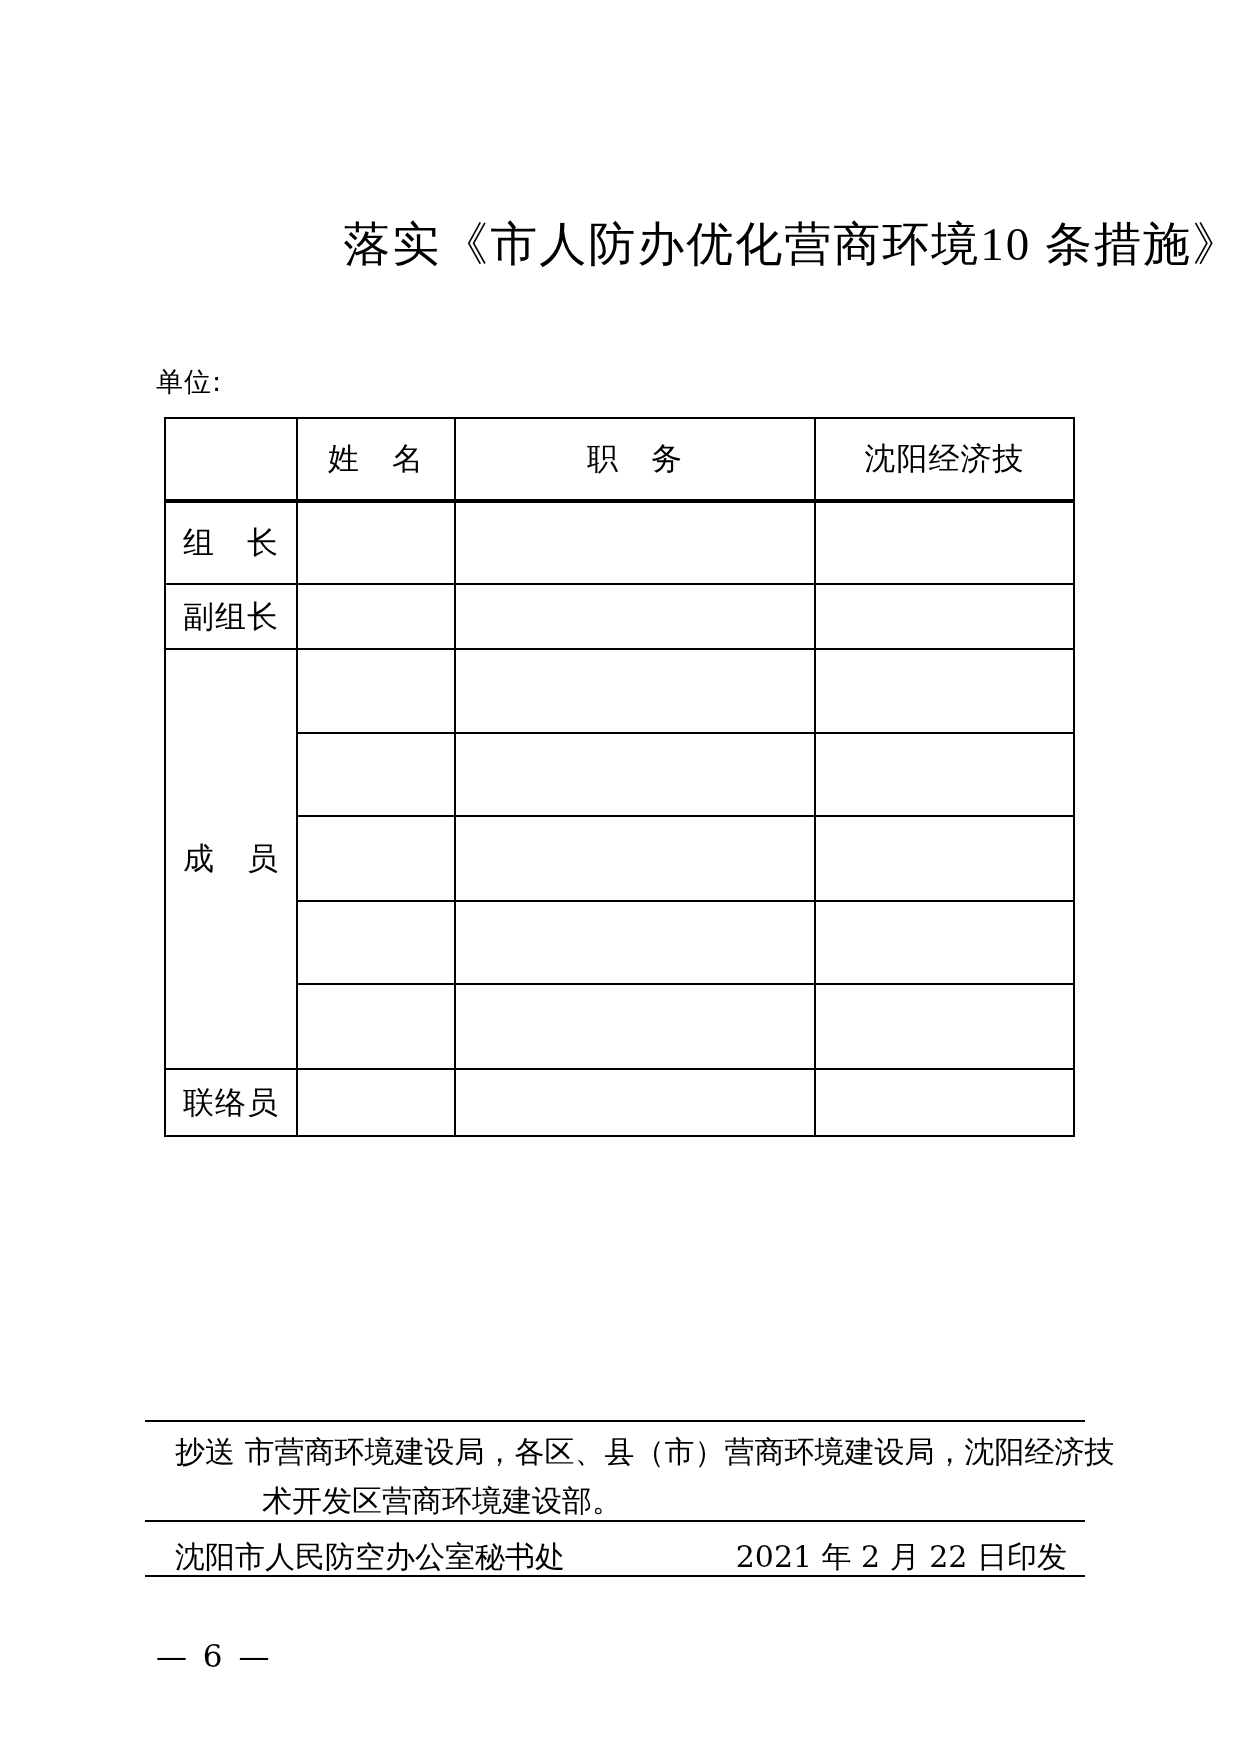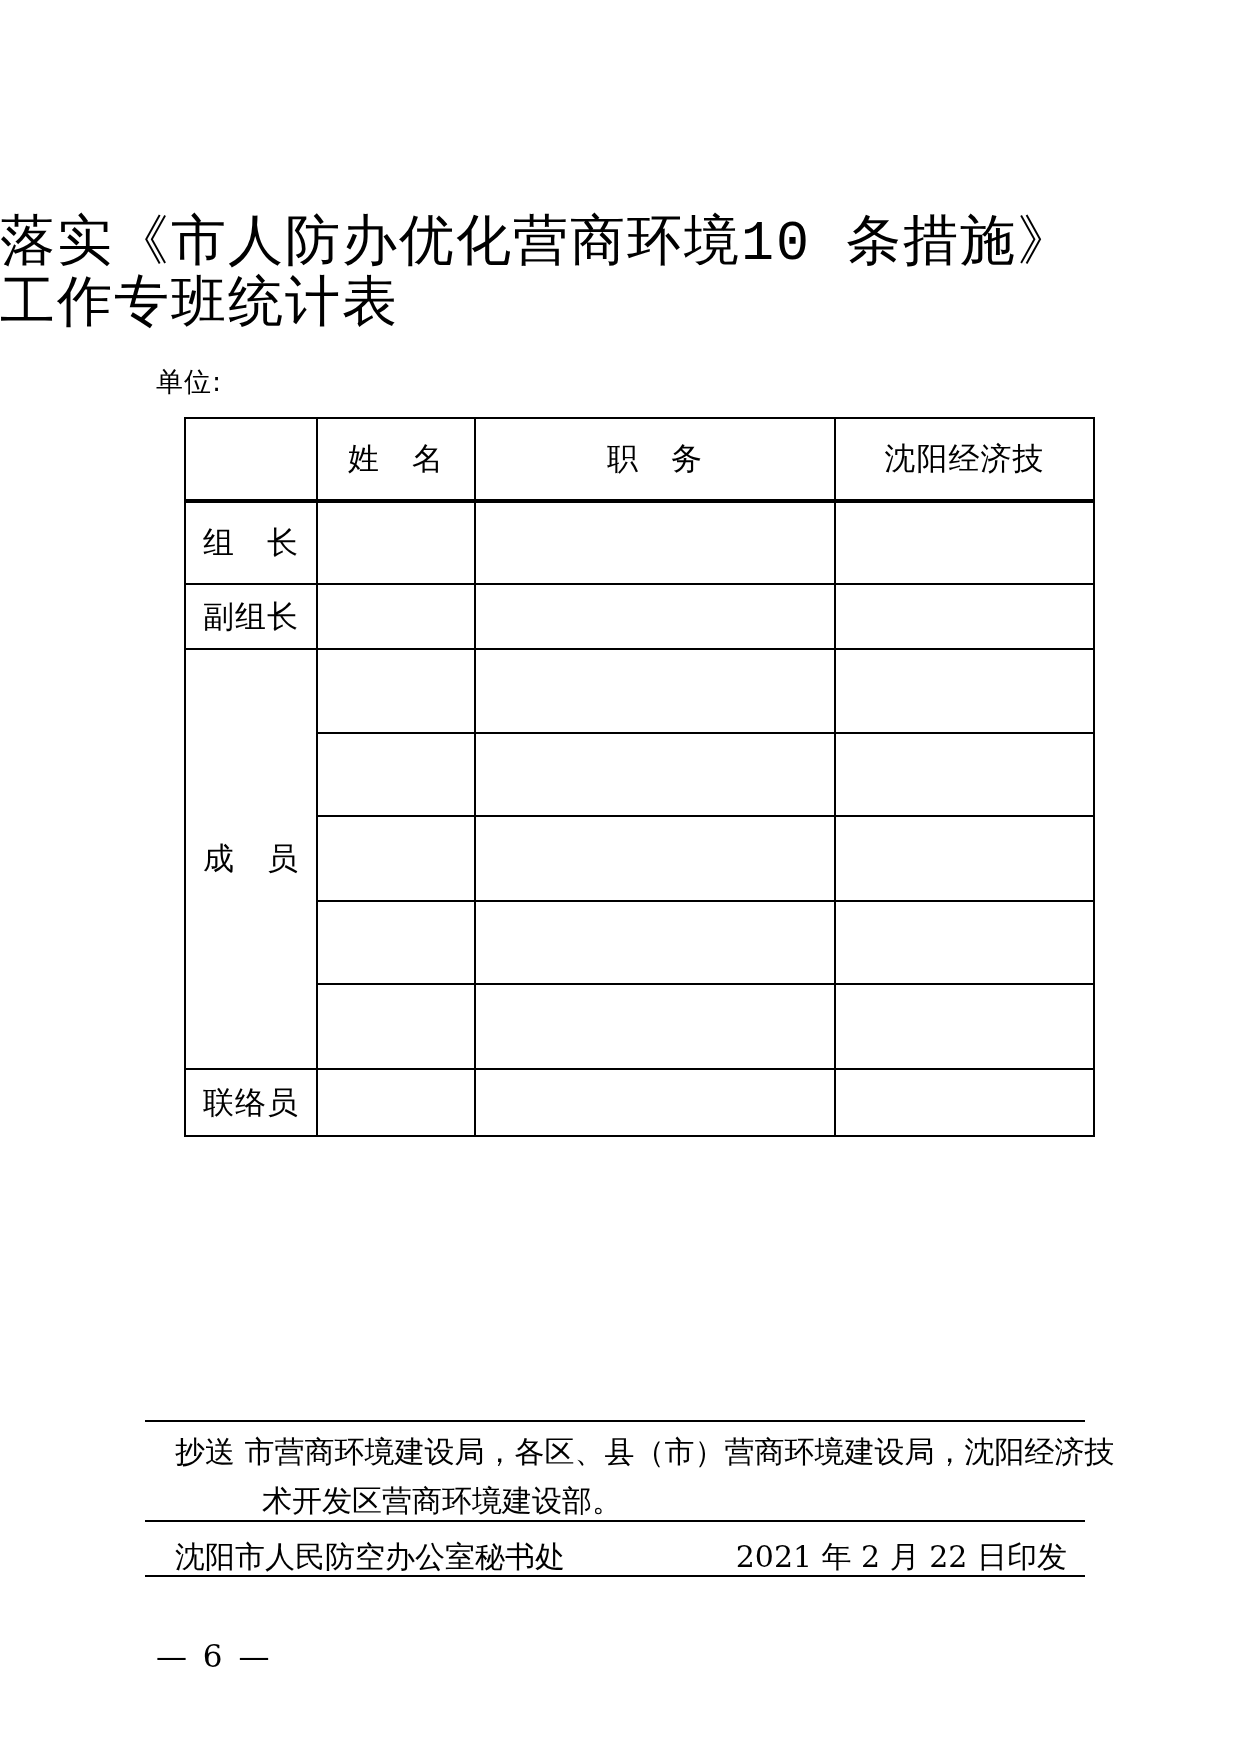--- a/index.html
+++ b/index.html
@@ -8,42 +8,41 @@
     background: #ffffff;
     position: relative;
     font-family: "DejaVu Sans", "Liberation Sans", sans-serif;
     color: #000000;
     overflow: hidden;
   }
 
   .doc-title {
     position: absolute;
     top: 214px; left: 0; width: 1241px;
-    text-align: left;
-    font-family: Liberation Mono, monospace;
-    font-size: 55px;
+    text-align: right;
+    font-family: Liberation Serif, serif;
+    font-size: 47px;
     line-height: 61px;
     letter-spacing: 2px;
     white-space: nowrap;
   }
 
   .unit-label {
     position: absolute;
     left: 156px; top: 364px;
     font-size: 27px;
     letter-spacing: 1px;
   }
 
   table.roster {
     position: absolute;
     left: 164px; top: 417px;
     width: 909px;
     border-collapse: collapse;
     table-layout: fixed;
-    margin-left: 20px;
   }
   table.roster td, table.roster th {
     border: 2px solid #000000;
     padding: 0;
     text-align: center;
     vertical-align: middle;
     font-weight: normal;
     font-size: 31px;
     letter-spacing: 1px;
   }
@@ -94,21 +93,20 @@
     font-size: 31px;
     letter-spacing: 3px;
     white-space: nowrap;
   }
 </style>
 </head>
 <body>
 
 <div class="doc-title">
   <div>落实《市人防办优化营商环境10 条措施》</div>
-  <div>工作专班统计表</div>
 </div>
 
 <div class="unit-label">单位:</div>
 
 <table class="roster">
   <colgroup>
     <col style="width:132px">
     <col style="width:158px">
     <col style="width:360px">
     <col style="width:259px">

